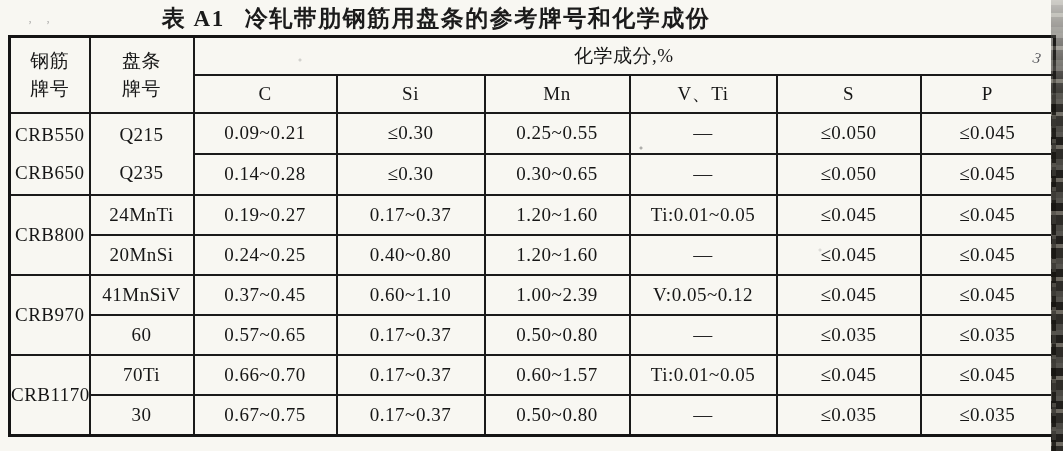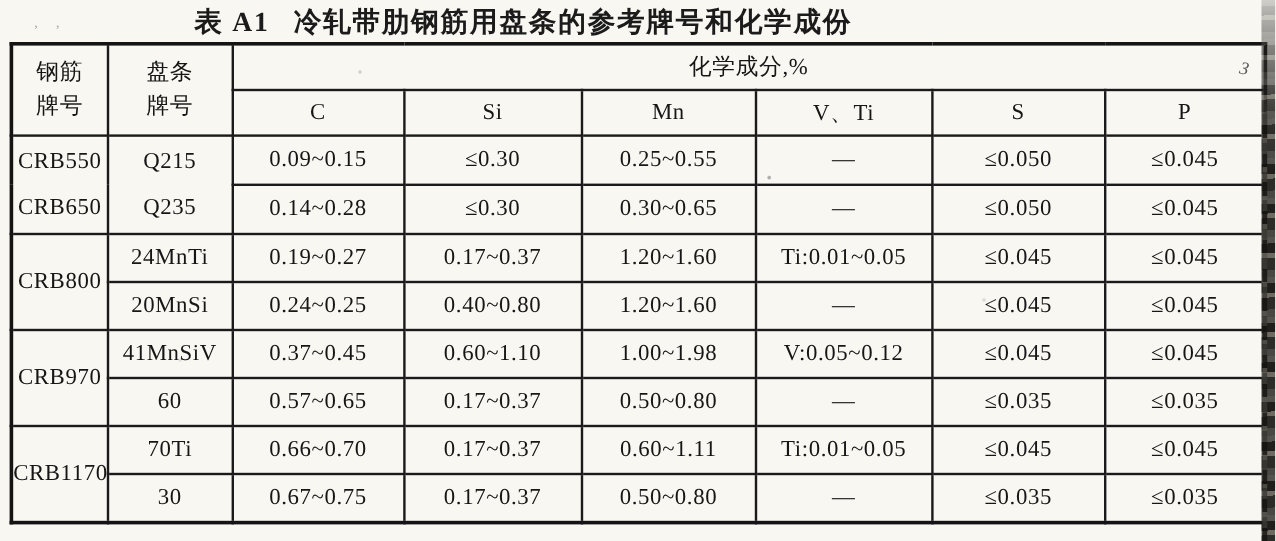--- a/index.html
+++ b/index.html
@@ -114,21 +114,21 @@
           <div class="grade">CRB550</div>
           <div class="grade">CRB650</div>
         </div>
       </td>
       <td rowspan="2" class="stackcell">
         <div class="stack">
           <div class="grade">Q215</div>
           <div class="grade">Q235</div>
         </div>
       </td>
-      <td>0.09~0.15</td>
+      <td>0.09~0.21</td>
       <td>≤0.30</td>
       <td>0.25~0.55</td>
       <td class="dash">—</td>
       <td>≤0.050</td>
       <td>≤0.045</td>
     </tr>
     <tr>
       <td>0.14~0.28</td>
       <td>≤0.30</td>
       <td>0.30~0.65</td>
@@ -155,41 +155,41 @@
       <td class="dash">—</td>
       <td>≤0.045</td>
       <td>≤0.045</td>
     </tr>
 
     <tr>
       <td rowspan="2" class="grade">CRB970</td>
       <td class="grade">41MnSiV</td>
       <td>0.37~0.45</td>
       <td>0.60~1.10</td>
-      <td>1.00~1.98</td>
+      <td>1.00~2.39</td>
       <td>V:0.05~0.12</td>
       <td>≤0.045</td>
       <td>≤0.045</td>
     </tr>
     <tr>
       <td class="grade">60</td>
       <td>0.57~0.65</td>
       <td>0.17~0.37</td>
       <td>0.50~0.80</td>
       <td class="dash">—</td>
       <td>≤0.035</td>
       <td>≤0.035</td>
     </tr>
 
     <tr>
       <td rowspan="2" class="grade">CRB1170</td>
       <td class="grade">70Ti</td>
       <td>0.66~0.70</td>
       <td>0.17~0.37</td>
-      <td>0.60~1.11</td>
+      <td>0.60~1.57</td>
       <td>Ti:0.01~0.05</td>
       <td>≤0.045</td>
       <td>≤0.045</td>
     </tr>
     <tr>
       <td class="grade">30</td>
       <td>0.67~0.75</td>
       <td>0.17~0.37</td>
       <td>0.50~0.80</td>
       <td class="dash">—</td>

